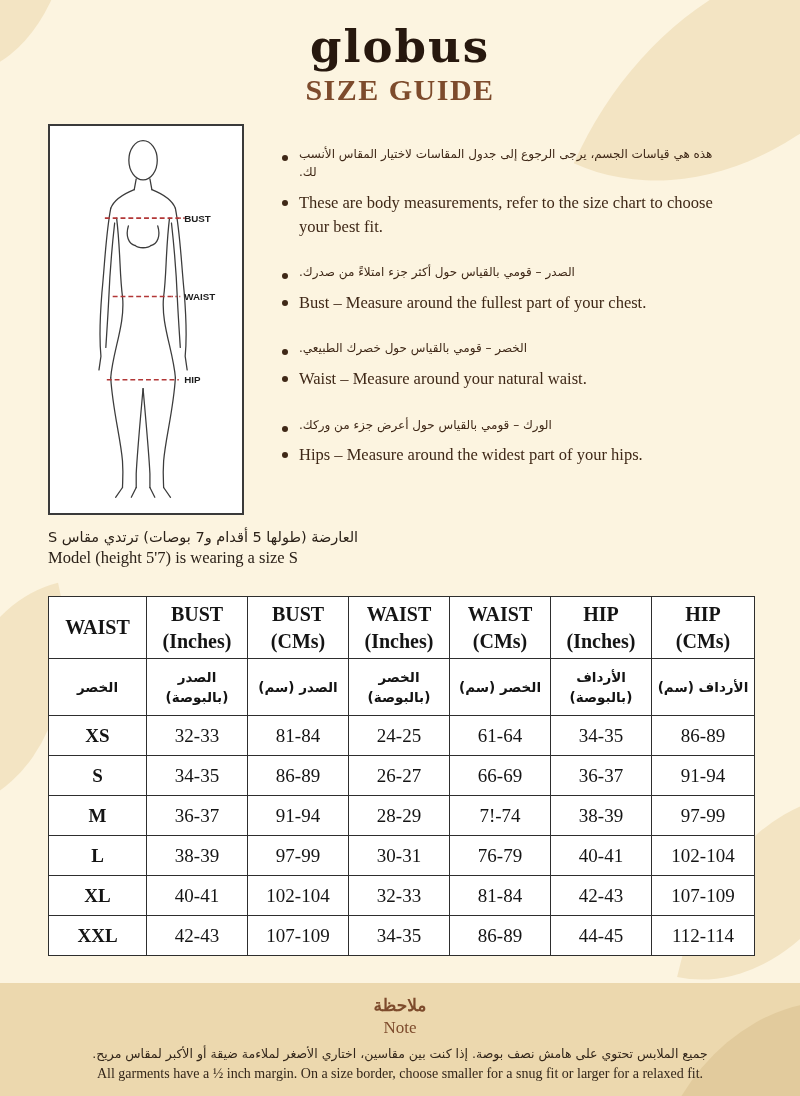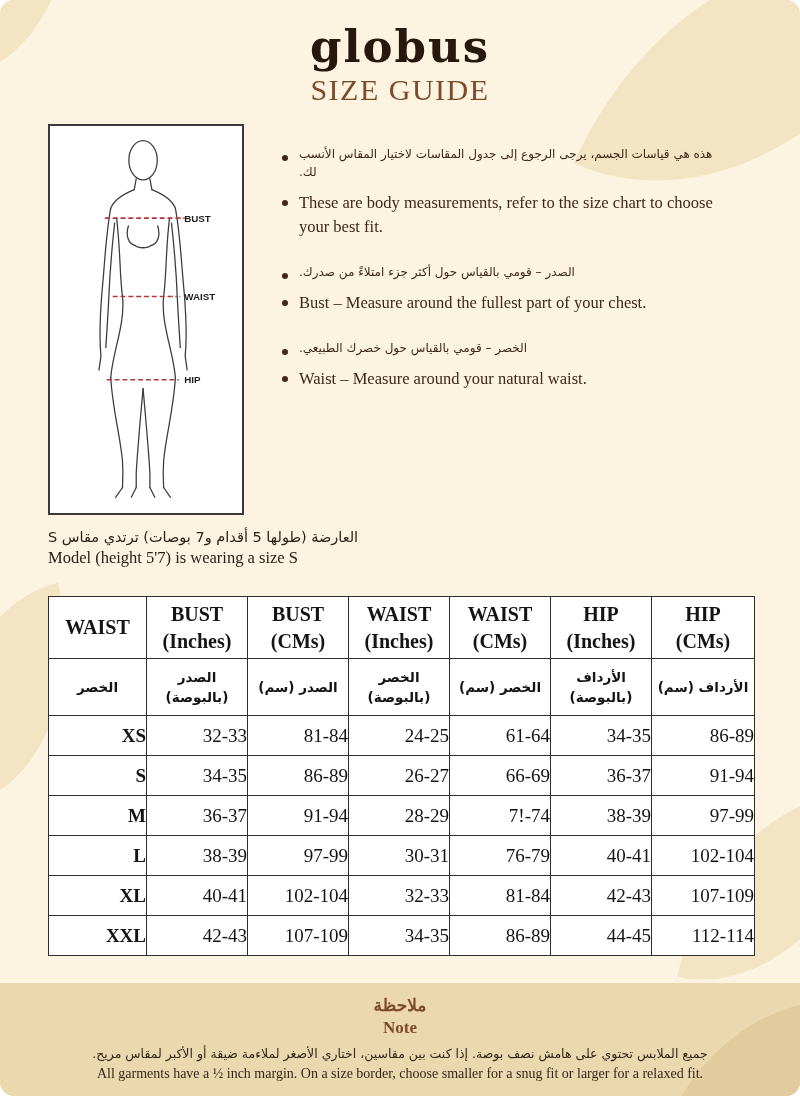--- a/index.html
+++ b/index.html
@@ -1,33 +1,32 @@
 <!DOCTYPE html>
 <html><head>
 <meta charset="utf-8">
 <style>
   html,body { margin:0; padding:0; }
   .page {
     position:relative; width:800px; height:1096px;
     background:#fcf4e0; overflow:hidden;
     font-family:"Liberation Serif", serif;
     color:#3f2817;
-    border-radius:14px;
   }
   
   .leaf { position:absolute; background:#f3e4c3; border-radius:100% 0 100% 0; }
   .leaf-tl { left:-38px; top:-34px; width:80px; height:120px; transform:rotate(18deg); }
   .leaf-tr { right:-78px; top:-92px; width:250px; height:320px; transform:rotate(24deg); }
   .leaf-left { left:-66px; top:598px; width:150px; height:196px; transform:rotate(-14deg); }
   .leaf-br { right:-58px; top:778px; width:160px; height:218px; transform:rotate(12deg); }
 
   
   .header { position:absolute; top:22px; left:0; width:100%; text-align:center; }
   .logo { font-family:"DejaVu Serif", serif; font-weight:700; font-size:45px; letter-spacing:2px; color:#27180e; line-height:1.1; }
-  .guide-title { font-weight:400; font-size:30px; letter-spacing:1.5px; color:#7d4b2c; margin-top:1px; }
+  .guide-title { font-weight:700; font-size:30px; letter-spacing:1.5px; color:#7d4b2c; margin-top:1px; }
 
   
   .figure-box { position:absolute; left:48px; top:124px; width:196px; height:391px; background:#ffffff; border:2px solid #3a3a3a; box-sizing:border-box; }
   .figure-box svg { width:100%; height:100%; display:block; }
 
   
   .instructions { position:absolute; left:282px; top:146px; width:450px; }
   .ins-group { margin-bottom:25px; }
   .ins-item { display:flex; gap:11px; margin-bottom:9px; }
   .dot { width:6px; height:6px; border-radius:50%; background:#3f2817; margin-top:9px; flex:none; }
@@ -37,29 +36,29 @@
   
   .model-note { position:absolute; left:48px; top:529px; }
   .model-ar { direction:rtl; text-align:right; font-family:"DejaVu Sans", sans-serif; font-size:14.5px; color:#2b2118; }
   .model-en { font-size:16.5px; color:#2b2118; margin-top:3px; }
 
   
   table.size-chart { position:absolute; left:48px; top:596px; width:706px; border-collapse:collapse; background:#ffffff; table-layout:fixed; }
   .size-chart th, .size-chart td { border:1.6px solid #2e2e2e; text-align:center; vertical-align:middle; padding:0; }
   .size-chart thead tr.en-row th { height:61px; font-size:20px; font-weight:700; white-space:pre-line; line-height:1.35; color:#141414; }
   .size-chart thead tr.ar-row th { height:56px; font-weight:700; white-space:pre-line; line-height:1.5; direction:rtl; font-family:"DejaVu Sans", sans-serif; font-size:13.5px; color:#141414; }
-  .size-chart tbody td { height:39px; font-size:19px; color:#141414;text-align:right; }
+  .size-chart tbody td { height:39px; font-size:19px; color:#141414; }
   .size-chart tbody td.size-cell { font-weight:700; }
 
   
   .note-band { position:absolute; left:0; top:983px; width:800px; height:113px; background:#ecd8ae; overflow:hidden; }
   .note-band .band-leaf { position:absolute; right:-44px; bottom:-70px; width:150px; height:190px; background:#e2cb9d; border-radius:100% 0 100% 0; transform:rotate(22deg); }
   .note-inner { position:relative; text-align:center; padding-top:12px; }
   .note-title-ar { font-family:Liberation Sans, sans-serif; font-weight:700; font-size:17px; color:#7d4b2c; }
-  .note-title-en { font-weight:700; font-size:17px; color:#7d4b2c; margin-top:2px; }
+  .note-title-en { font-weight:400; font-size:17px; color:#7d4b2c; margin-top:2px; }
   .note-body-ar { direction:rtl; font-family:"DejaVu Sans", sans-serif; font-size:12.5px; color:#33261a; margin-top:8px; }
   .note-body-en { font-size:14px; color:#33261a; margin-top:5px; }
 </style>
 </head>
 <body>
 
 <div class="page">
 
   <div class="leaf leaf-tl"></div>
   <div class="leaf leaf-tr"></div>
@@ -134,20 +133,30 @@
       <div class="ins-item">
         <span class="dot"></span>
         <span class="ins-text ar">الخصر – قومي بالقياس حول خصرك الطبيعي.</span>
       </div>
       <div class="ins-item">
         <span class="dot"></span>
         <span class="ins-text en">Waist – Measure around your natural waist.</span>
       </div>
     </div>
 
+    <div class="ins-group">
+      <div class="ins-item">
+        <span class="dot"></span>
+        <span class="ins-text ar">الورك – قومي بالقياس حول أعرض جزء من وركك.</span>
+      </div>
+      <div class="ins-item">
+        <span class="dot"></span>
+        <span class="ins-text en">Hips – Measure around the widest part of your hips.</span>
+      </div>
+    </div>
 
   </div>
 
   <div class="model-note">
     <div class="model-ar">العارضة (طولها 5 أقدام و7 بوصات) ترتدي مقاس S</div>
     <div class="model-en">Model (height 5'7) is wearing a size S</div>
   </div>
 
   <table class="size-chart">
     <colgroup>

